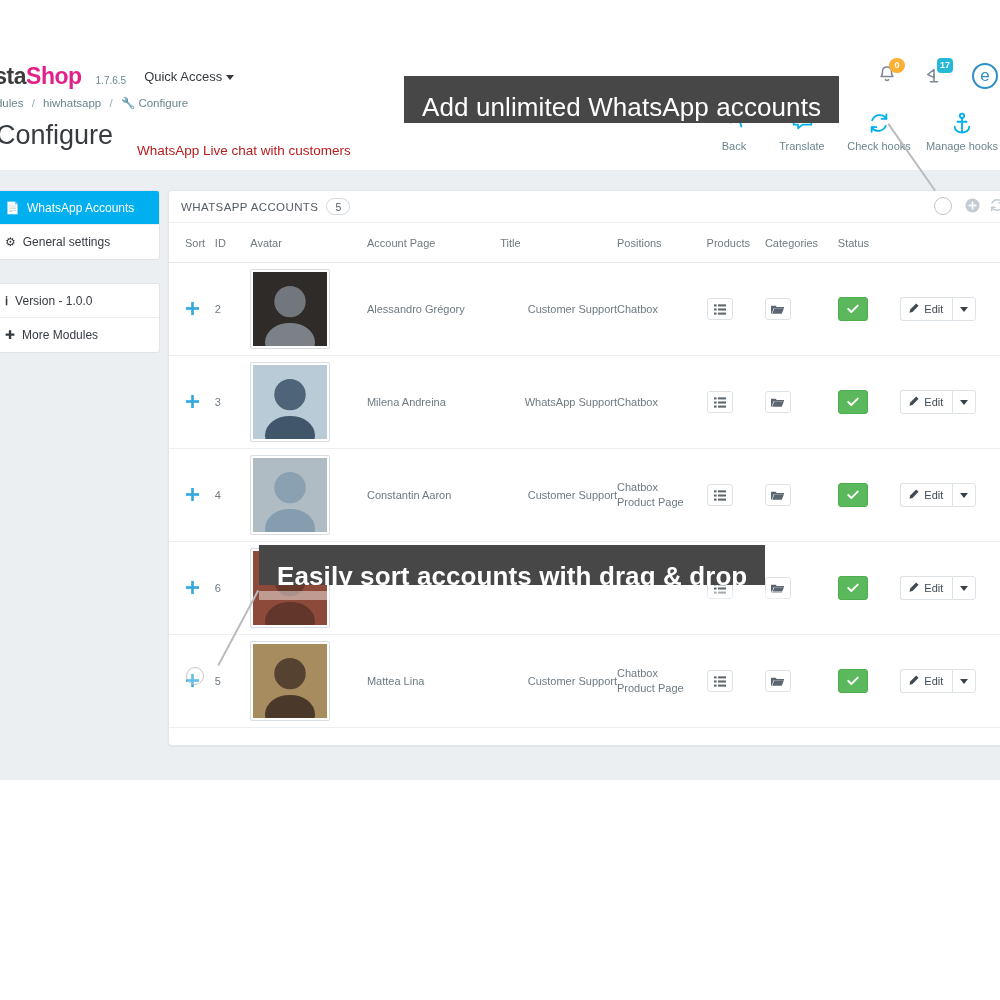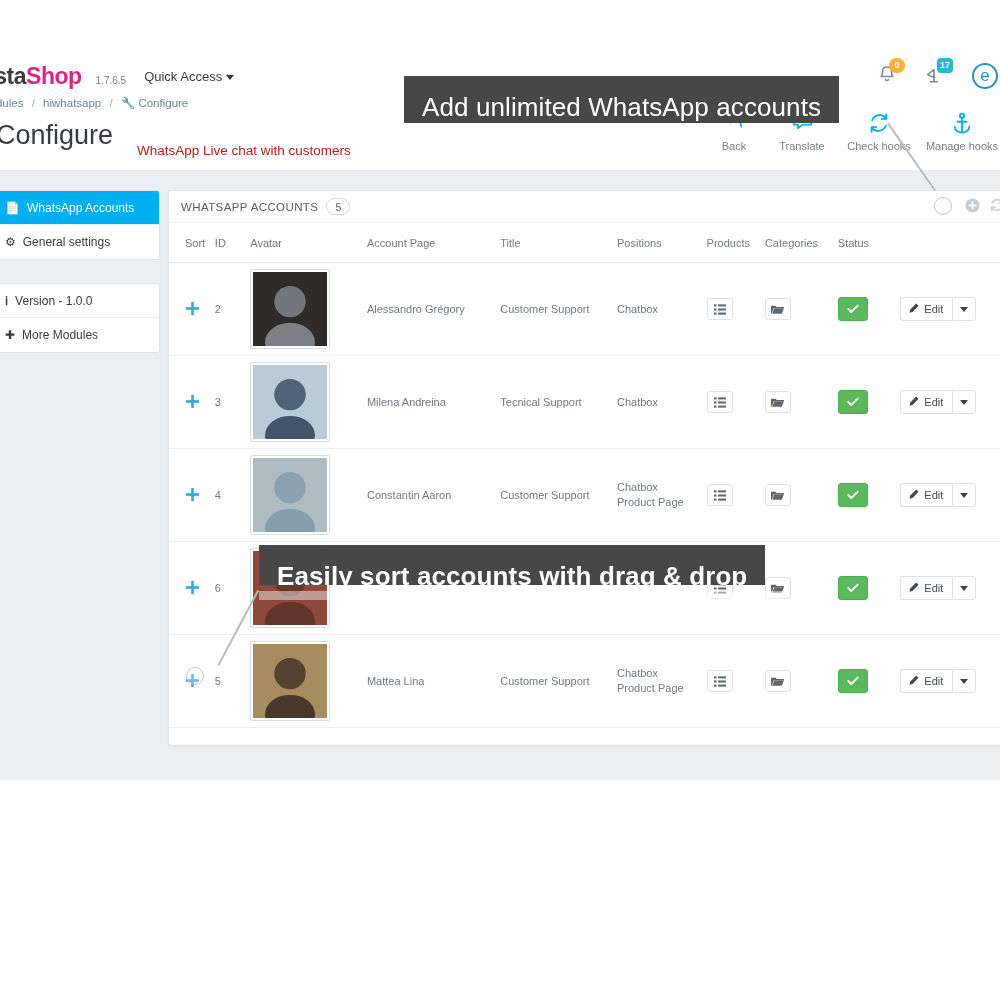--- a/index.html
+++ b/index.html
@@ -111,21 +111,21 @@
   }
   table.accounts tbody td {
     font-size: 11px; color: #6f7a82; border-bottom: 1px solid #eceff1;
     padding: 6px 0; vertical-align: middle;
   }
   table.accounts tbody tr:last-child td { border-bottom: 1px solid #eceff1; }
   .c-sort { width: 44px; padding-left: 16px !important; }
   .c-id   { width: 34px; }
   .c-av   { width: 112px; }
   .c-name { width: 128px; }
-  .c-title{ width: 112px; }
+  .c-title{ width: 112px; text-align: right; }
   .c-pos  { width: 86px; }
   .c-prod { width: 56px; }
   .c-cat  { width: 70px; }
   .c-stat { width: 60px; }
   .c-act  { width: 110px; }
 
   .drag-handle { color: #31a9e0; font-size: 15px; cursor: move; line-height: 1; }
   .avatar-thumb {
     width: 80px; height: 80px; border: 1px solid #d8dde1; background: #fff; padding: 2px;
     border-radius: 2px; overflow: hidden; display: block;
@@ -413,21 +413,21 @@
     <td class="c-av">
       <span class="avatar-thumb">
         <svg class="ph" viewBox="0 0 80 80" preserveAspectRatio="none">
           <rect width="80" height="80" fill="#b9cbd6"></rect>
           <circle cx="40" cy="32" r="17" fill="#2b4258" opacity="0.75"></circle>
           <ellipse cx="40" cy="76" rx="27" ry="21" fill="#2b4258" opacity="0.85"></ellipse>
         </svg>
       </span>
     </td>
     <td class="c-name">Milena Andreina</td>
-    <td class="c-title">Tecnical Support</td>
+    <td class="c-title">WhatsApp Support</td>
     <td class="c-pos">
               <span class="pos-line">Chatbox</span>
             </td>
     <td class="c-prod">
       <span class="icon-btn">
         <svg width="12" height="11" viewBox="0 0 14 12" fill="#5c6670">
           <rect x="0" y="0" width="3" height="2.4"></rect>
                   <rect x="4.6" y="0" width="9.4" height="2.4"></rect>
           <rect x="0" y="4.8" width="3" height="2.4"></rect>
                   <rect x="4.6" y="4.8" width="9.4" height="2.4"></rect>

